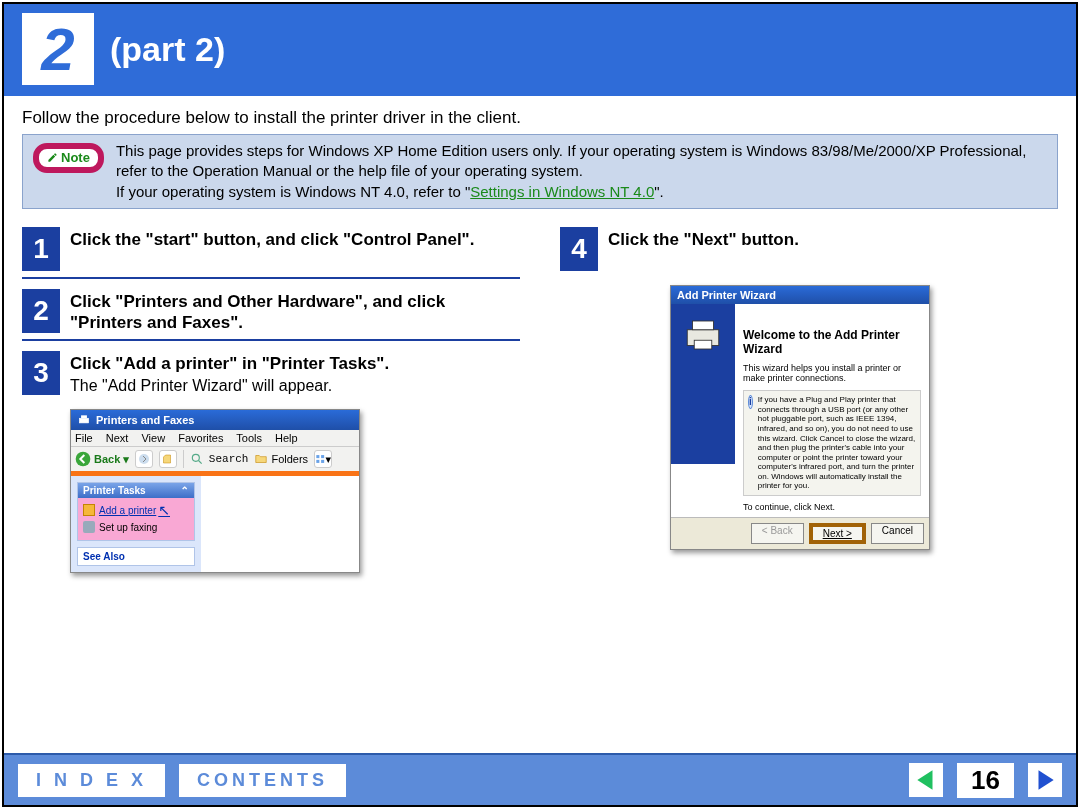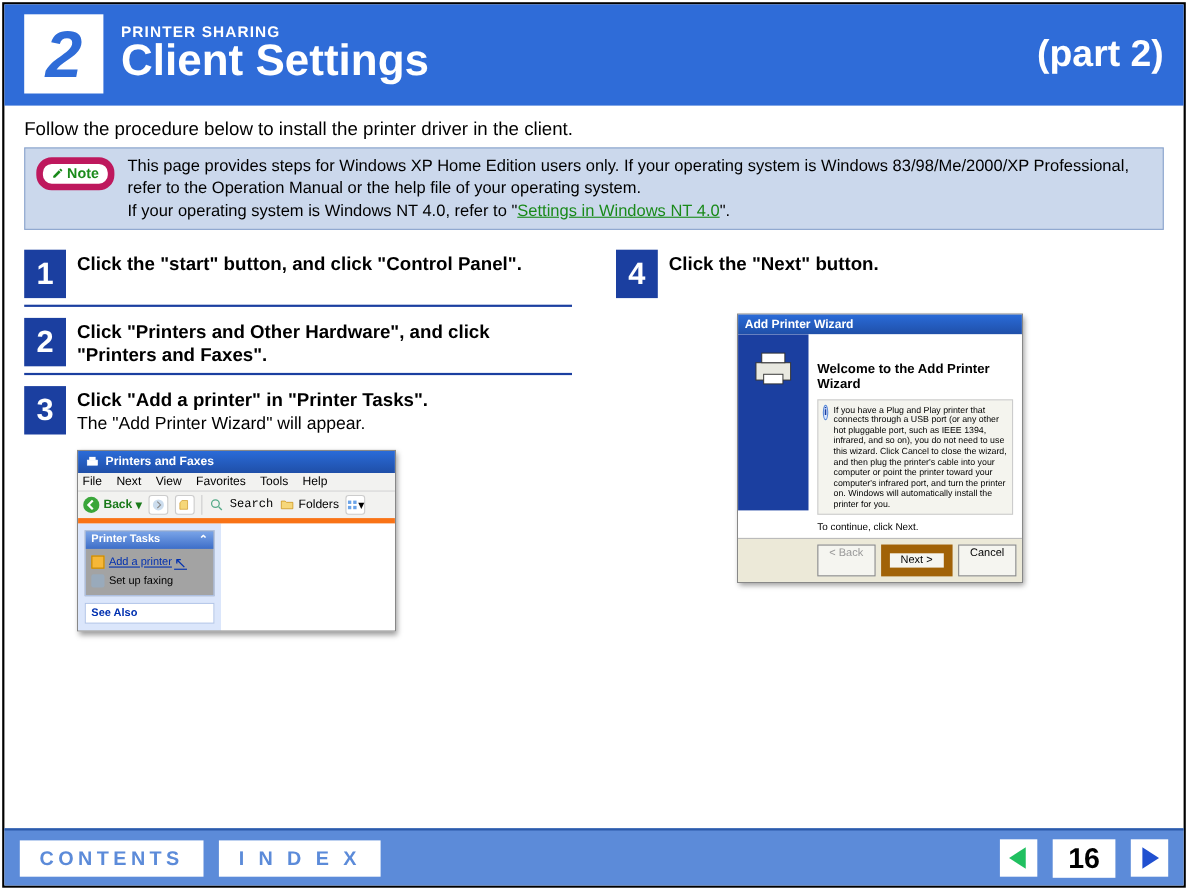--- a/index.html
+++ b/index.html
@@ -127,21 +127,21 @@
     background: linear-gradient(#2a6bd8,#1f4fa8);
     color:#fff; padding:3px 6px; font-weight:bold;
     display:flex; align-items:center; gap:5px;
   }
   .pf-menu { background:#f2f2f0; border-bottom:1px solid #ccc; padding:2px 4px; font-size:11px;}
   .pf-menu span { margin-right:10px;}
   .pf-tool { background:#f2f2f0; border-bottom:5px solid #f97316; padding:3px 4px; display:flex; align-items:center; gap:6px;}
   .pf-tool .back { color:#1a7a1a; font-weight:bold; display:flex; align-items:center; gap:3px;}
   .pf-body { display:flex; }
   .pf-side { background:#dbe6fb; width:130px; padding:6px;}
-  .pf-panel { background:#a3a3a3; border:1px solid #b0c4e8; margin-bottom:6px; }
+  .pf-panel { background:#f9a8d4; border:1px solid #b0c4e8; margin-bottom:6px; }
   .pf-panel-h { background:linear-gradient(#7aa4e8,#3d6ec8); color:#fff; font-weight:bold; font-size:10px; padding:2px 5px; display:flex; justify-content:space-between;}
   .pf-panel-b { padding:4px 5px; font-size:10px;}
   .pf-link { color:#0030b0; text-decoration:underline; display:flex; align-items:center; gap:4px; margin-bottom:3px;}
   .pf-main { flex:1; background:#fff; }
   .pf-see { background:#fff; border:1px solid #b0c4e8; }
   .pf-see-h { color:#0030b0; font-weight:bold; font-size:10px; padding:3px 5px;}
   .small-ico { width:12px; height:12px; display:inline-block; background:#f6b738; border:1px solid #c48500;}
   .fax-ico { width:12px; height:12px; display:inline-block; background:#9ab; border-radius:2px;}
   .cursor { font-size:14px; margin-left:-2px;}
   
@@ -149,21 +149,21 @@
   .apw-title { background: linear-gradient(#2a6bd8,#1f4fa8); color:#fff; padding:3px 6px; font-weight:bold; font-size:11px;}
   .apw-body { display:flex; background:#fff;}
   .apw-left { background:#1b3fa0; width:64px; height:160px; display:flex; align-items:flex-start; justify-content:center; padding-top:10px;}
   .apw-left svg { width:42px; height:42px; }
   .apw-right { flex:1; padding:24px 8px 4px 8px; font-size:9px; line-height:1.2;}
   .apw-h { font-weight:bold; font-size:12px; margin-bottom:6px;}
   .apw-info { display:flex; gap:5px; border:1px solid #ccc; background:#f4f4ee; padding:4px; margin:6px 0;}
   .apw-info .i { width:14px;height:14px;border-radius:50%;background:#dce8ff;border:1px solid #5a8ad8;color:#1b3fa0;font-weight:bold;font-size:10px;display:flex;align-items:center;justify-content:center;}
   .apw-foot { background:#ece9d8; padding:5px; display:flex; justify-content:flex-end; gap:5px; border-top:1px solid #bbb;}
   .apw-btn { border:1px solid #888; background:#f5f5f0; font-size:10px; padding:1px 10px;}
-  .apw-btn.primary { border:8px solid #a16207; }
+  .apw-btn.primary { border:4px solid #a16207;text-decoration:underline; }
   .apw-btn.disabled { color:#999;}
   
   .footer {
     background: #5c8bd9;
     border-top: 2px solid #2c5aaa;
     height: 52px;
     display: flex;
     align-items: center;
     padding: 0 14px;
     gap: 14px;
@@ -182,24 +182,20 @@
   }
   .page-num { background:#fff; color:#000; font-size:26px; font-weight:bold; padding:2px 14px;}
   .tool-btn{ width:18px;height:18px; display:inline-flex;align-items:center;justify-content:center;border:1px solid #ccc;background:#fff;border-radius:3px;}
 </style>
 </head>
 <body>
 
 <div class="page">
   <div class="header">
     <div class="chapter-num">2</div>
-    <div class="header-titles">
-      <div class="section-label">PRINTER SHARING</div>
-      <div class="section-title">Client Settings</div>
-    </div>
     <div class="section-part">(part 2)</div>
   </div>
 
   <div class="body">
     <div class="intro">Follow the procedure below to install the printer driver in the client.</div>
 
     <div class="note-box">
       <div class="note-badge">
         <svg viewBox="0 0 24 24">
             <path fill="#1a8a1a" d="M3 17.25V21h3.75L17.81 9.94l-3.75-3.75L3 17.25zM20.71 7.04a1 1 0 0 0 0-1.41l-2.34-2.34a1 1 0 0 0-1.41 0l-1.83 1.83 3.75 3.75 1.83-1.83z"></path>
@@ -331,40 +327,41 @@
           <div class="apw-body">
             <div class="apw-left">
               <svg viewBox="0 0 48 48">
                 <rect x="6" y="18" width="36" height="18" fill="#e8e8e0" stroke="#333"></rect>
                 <rect x="12" y="8" width="24" height="10" fill="#fff" stroke="#333"></rect>
                 <rect x="14" y="30" width="20" height="10" fill="#fff" stroke="#333"></rect>
               </svg>
             </div>
             <div class="apw-right">
               <div class="apw-h">Welcome to the Add Printer Wizard</div>
+              <div>This wizard helps you install a printer or make printer connections.</div>
               <div class="apw-info">
                 <div class="i">i</div>
                 <div style="font-size:8px;">If you have a Plug and Play printer that connects through a USB port (or any other hot pluggable port, such as IEEE 1394, infrared, and so on), you do not need to use this wizard. Click Cancel to close the wizard, and then plug the printer's cable into your computer or point the printer toward your computer's infrared port, and turn the printer on. Windows will automatically install the printer for you.</div>
               </div>
               <div>To continue, click Next.</div>
             </div>
           </div>
           <div class="apw-foot">
             <div class="apw-btn disabled">&lt; Back</div>
             <div class="apw-btn primary">Next &gt;</div>
             <div class="apw-btn">Cancel</div>
           </div>
         </div>
       </div>
     </div>
   </div>
 
   <div class="footer">
+    <div class="foot-link">I N D E X</div>
     <div class="foot-link">CONTENTS</div>
-    <div class="foot-link">I N D E X</div>
     <div class="foot-spacer"></div>
     <div class="nav-tri">
       <svg width="26" height="26" viewBox="0 0 24 24">
           <path d="M18 3 L4 12 L18 21 Z" fill="#20c060"></path>
         </svg>
     </div>
     <div class="page-num">16</div>
     <div class="nav-tri">
       <svg width="26" height="26" viewBox="0 0 24 24">
           <path d="M6 3 L20 12 L6 21 Z" fill="#2050d0"></path>

